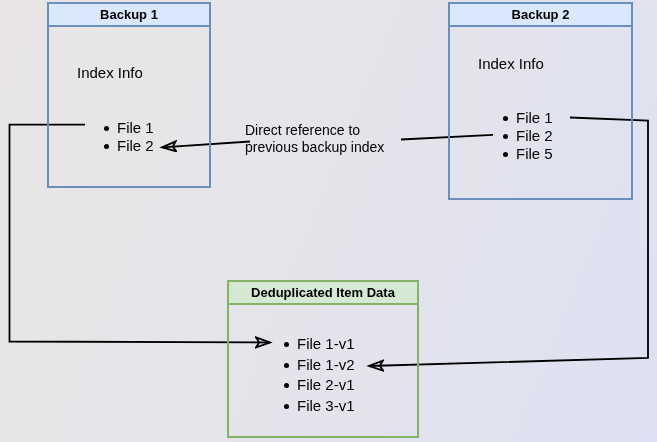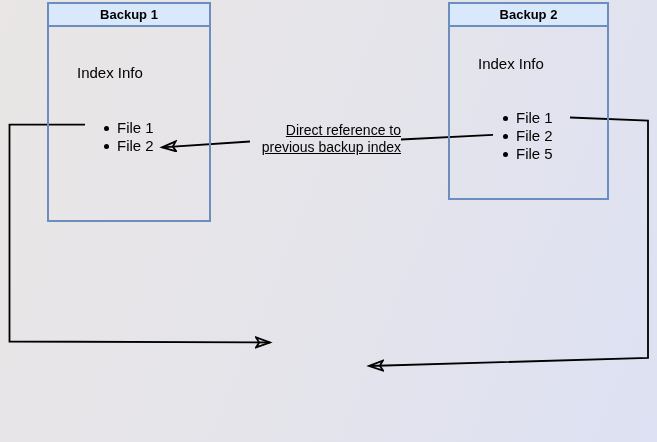--- a/index.html
+++ b/index.html
@@ -74,28 +74,27 @@
     height: 5px;
     margin-top: -2.5px;
     border-radius: 50%;
     background: #000;
   }
   .annotation {
     position: absolute;
     left: 245px;
     top: 122px;
     width: 156px;
-    text-align: right;
+    text-align: left;
     font-size: 14px;
     line-height: 16.5px;
-    text-decoration: underline;
   }
   
-  #backup1 { left: 47px;  top: 2px;   width: 164px; height: 220px; }
-  #backup2 { left: 448px; top: 2px;   width: 161px; height: 198px; }
+  #backup1 { left: 47px;  top: 2px;   width: 164px; height: 186px; }
+  #backup2 { left: 448px; top: 2px;   width: 185px; height: 198px; }
   #dedup   { left: 227px; top: 280px; width: 192px; height: 158px; }
 
   #backup1 .node-subtitle { left: 28px; top: 60px; }
   #backup2 .node-subtitle { left: 28px; top: 51px; }
 
   #backup1 ul.file-list { left: 68px; top: 115px; }
   #backup2 ul.file-list { left: 66px; top: 105px; }
   #dedup   ul.file-list { left: 68px; top: 52px; }
 </style>
 </head>
@@ -131,16 +130,27 @@
       <span>Backup 2</span>
     </div>
     <div class="node-subtitle">Index Info</div>
     <ul class="file-list">
       <li>File 1</li>
       <li>File 2</li>
       <li>File 5</li>
     </ul>
   </div>
 
+  <div class="node green" id="dedup">
+    <div class="node-header">
+      <span>Deduplicated Item Data</span>
+    </div>
+    <ul class="file-list">
+      <li>File 1-v1</li>
+      <li>File 1-v2</li>
+      <li>File 2-v1</li>
+      <li>File 3-v1</li>
+    </ul>
+  </div>
 
   <div class="annotation">Direct reference to previous backup index</div>
 
 </div>
 
 </body></html>

